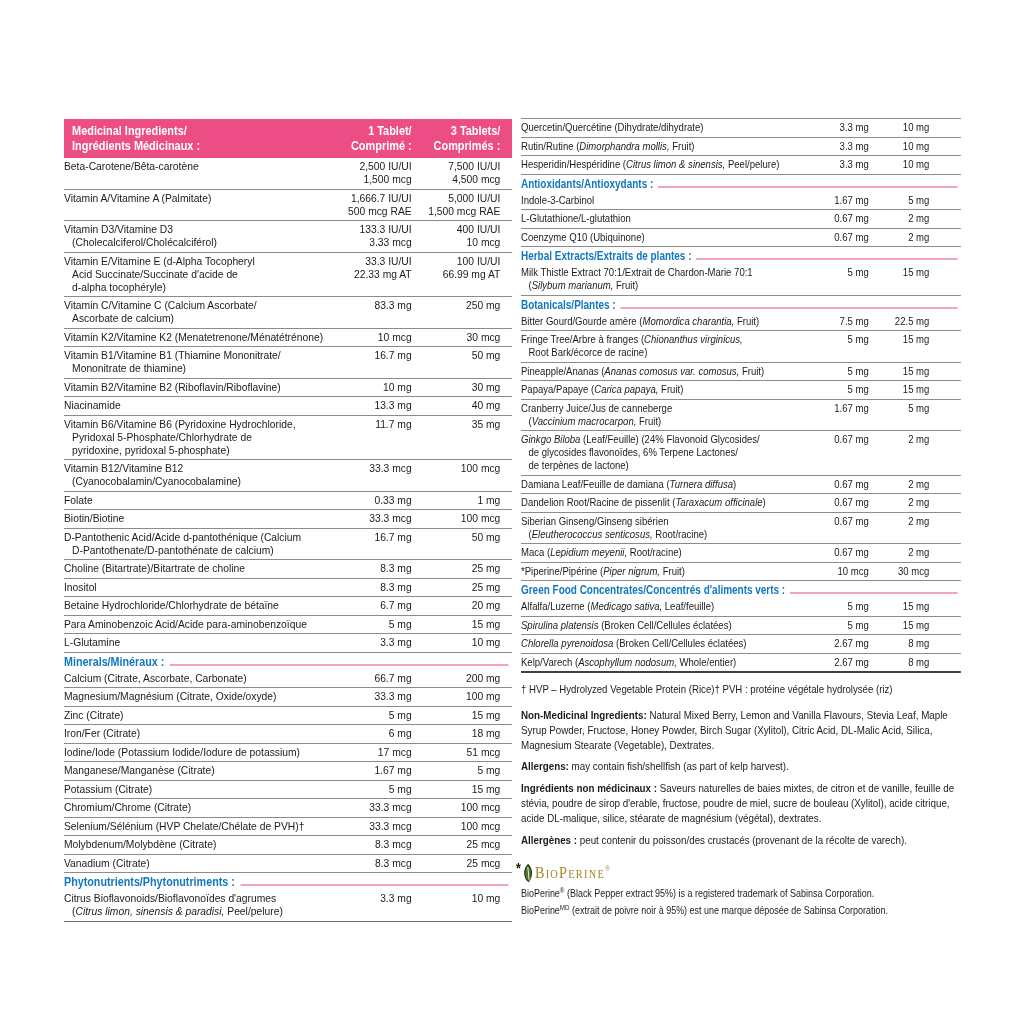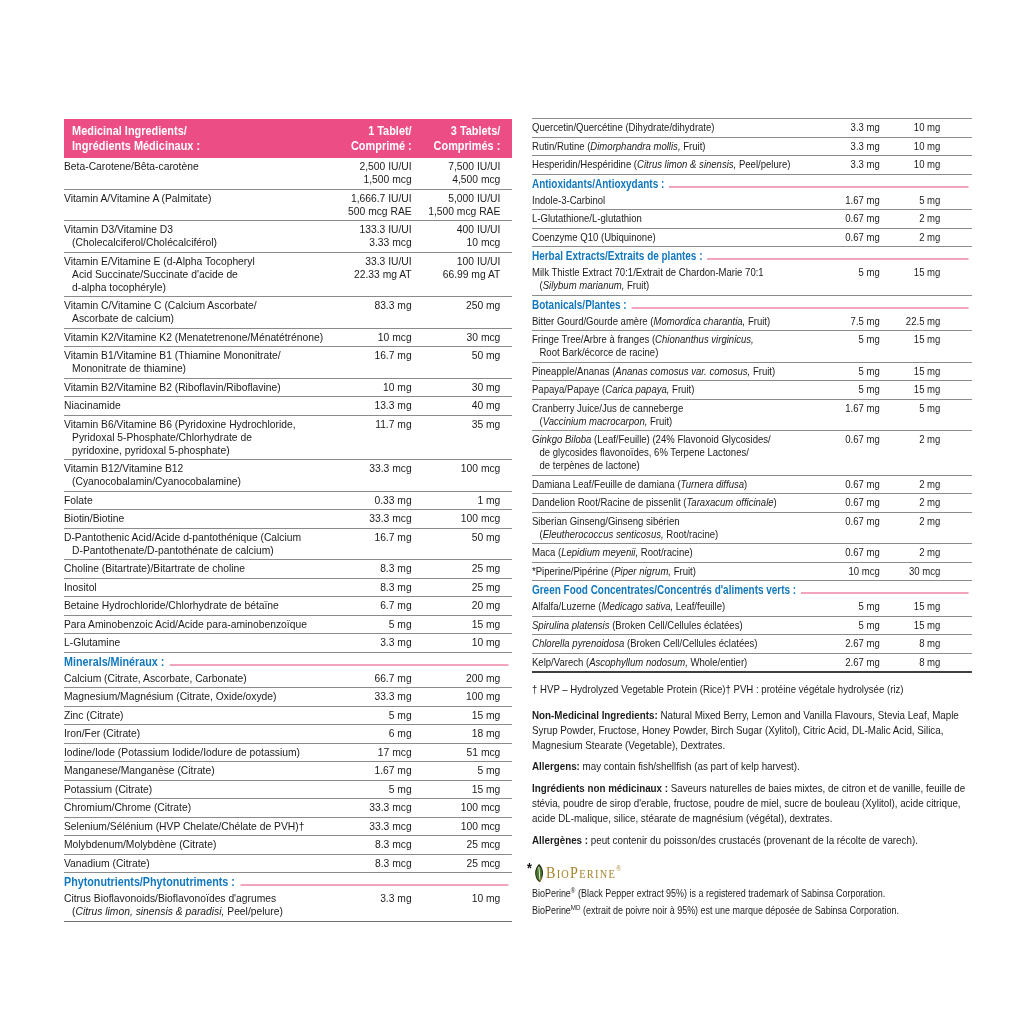--- a/index.html
+++ b/index.html
@@ -4,21 +4,21 @@
 <style>
   html,body{margin:0;padding:0;}
   body{
     width:1024px;height:1024px;background:#ffffff;
     font-family:"Liberation Sans","DejaVu Sans",sans-serif;
     color:#1b1b1b;position:relative;overflow:hidden;
   }
   .panel{position:absolute;top:0;left:0;width:1024px;height:1024px;}
   .col{position:absolute;}
   .col-left{left:64px;top:119px;width:448px;}
-  .col-right{left:532px;top:118px;width:440px;}
+  .col-right{left:521px;top:118px;width:440px;}
   .inner-left{width:500px;transform:scaleX(0.896);transform-origin:0 0;}
   .inner-right{width:530px;transform:scaleX(0.830);transform-origin:0 0;}
 
   
   .thead{display:flex;align-items:flex-start;background:#ec4d84;color:#ffffff;
     font-weight:bold;font-size:12.2px;line-height:14.5px;padding:5px 0 5px 0;}
   .thead .hc-name{flex:1;white-space:pre-line;padding-left:9px;}
   .thead .hc-v1{width:90px;text-align:right;white-space:pre-line;}
   .thead .hc-v3{width:112px;text-align:right;white-space:pre-line;padding-right:13px;box-sizing:border-box;}
 

